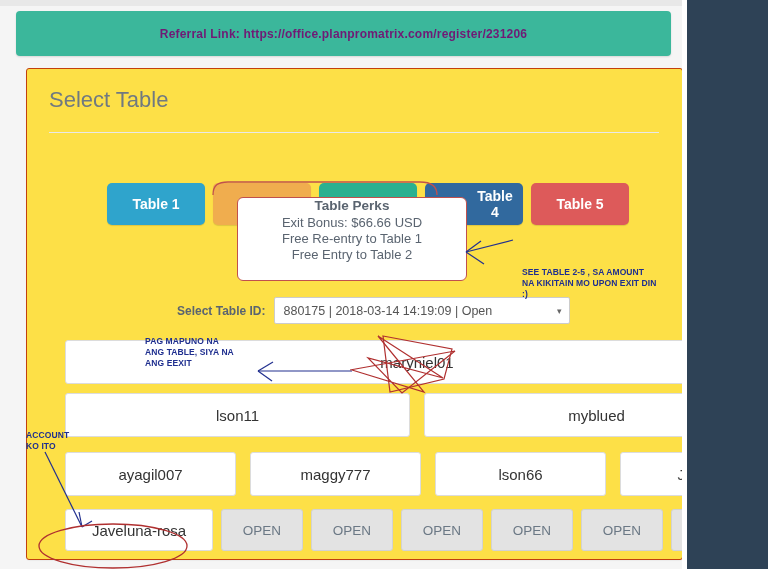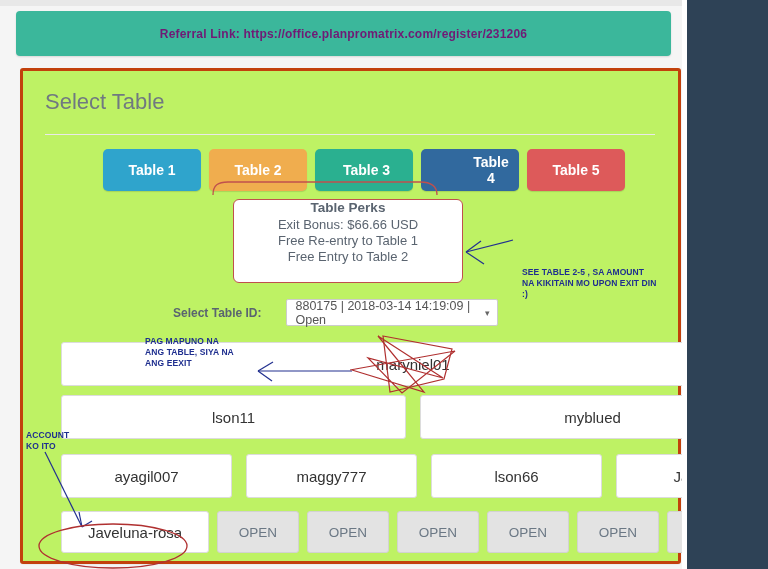--- a/index.html
+++ b/index.html
@@ -21,54 +21,54 @@
   #referral-bar{
     position:absolute;left:16px;top:11px;width:655px;height:45px;
     background:#3bb79b;border-radius:4px;
     display:flex;align-items:center;justify-content:center;
     box-shadow:0 1px 2px rgba(0,0,0,.12);
   }
   #referral-bar .txt{color:#701a75;font-size:12px;font-weight:bold;letter-spacing:.2px;}
 
   
   #card{
-    position:absolute;left:20px;top:68px;width:655px;height:490px;
-    background:#bef264;border:3px solid #c2410c;border-radius:3px;
+    position:absolute;left:26px;top:68px;width:655px;height:490px;
+    background:#fde047;border:1px solid #c2410c;border-radius:3px;
     box-shadow:0 1px 1px rgba(0,0,0,.04);
     overflow:visible;
   }
   #page-title{
     position:absolute;left:22px;top:18px;
     font-size:22px;color:#707981;font-weight:normal;
   }
   #title-rule{position:absolute;left:22px;top:63px;width:610px;height:1px;background:#e9e9e9;}
 
   
   #table-tabs{position:absolute;left:80px;top:78px;display:flex;gap:8px;}
   .tbtn{
     width:98px;height:42px;border-radius:5px;border:none;
     color:#fff;font-size:14px;font-weight:bold;
     display:flex;align-items:center;justify-content:center;
-    cursor:pointer;box-shadow:0 1px 1px rgba(0,0,0,.12);
+    cursor:pointer;box-shadow:0 1px 1px rgba(0,0,0,.12);margin-top:36px;
   }
 
   
   #perks-box{
     position:absolute;left:210px;top:128px;width:230px;height:84px;
     border:1.6px solid #c0504d;border-radius:6px;background:#ffffff;
     text-align:center;box-sizing:border-box;
   }
   #perks-box .h{font-size:13.5px;font-weight:bold;color:#5a6470;margin-bottom:2px;}
   #perks-box .l{font-size:13px;color:#5a6470;line-height:16px;}
 
   
-  #select-row{position:absolute;left:150px;top:228px;display:flex;align-items:center;gap:16px;}
+  #select-row{position:absolute;left:150px;top:228px;display:flex;align-items:center;}
   #select-label{font-size:12px;font-weight:bold;color:#5a6470;margin-right:9px;}
   #select-box{
-    width:212px;height:27px;border:1px solid #ccc;background:#fff;border-radius:2px;
+    width:296px;height:27px;border:1px solid #ccc;background:#fff;border-radius:2px;
     display:flex;align-items:center;padding:12px 8px;box-sizing:border-box;cursor:pointer;
   }
   #select-box .val{font-size:12.5px;color:#555;flex:1;}
   #select-box .caret{font-size:9px;color:#666;}
 
   
   .row{position:absolute;display:flex;}
   .slot{
     background:#ffffff;border:1px solid #dcdcdc;border-radius:3px;
     display:flex;align-items:center;justify-content:center;

